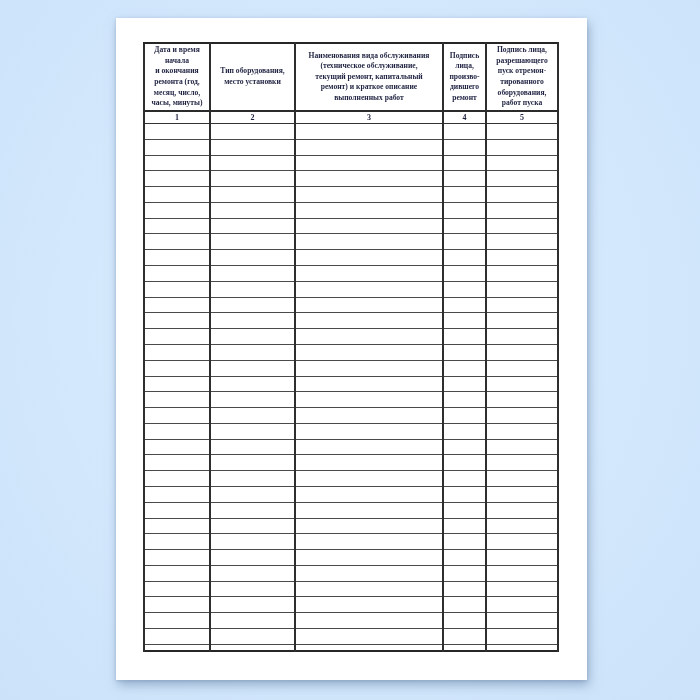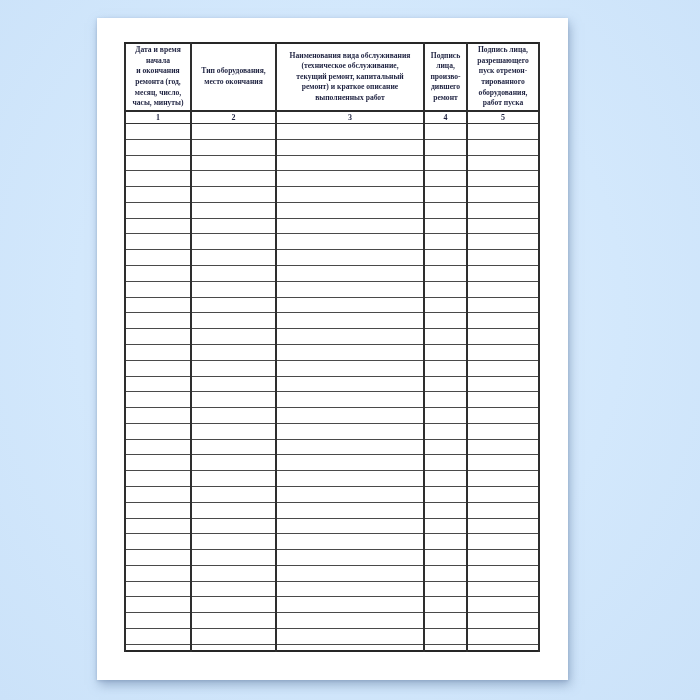--- a/index.html
+++ b/index.html
@@ -11,21 +11,21 @@
   }
   .canvas {
     position: relative;
     width: 700px;
     height: 700px;
     overflow: hidden;
     background: radial-gradient(ellipse at 50% 45%, #deeefd 0%, #d3e8fc 55%, #cbe2f9 100%);
   }
   .page {
     position: absolute;
-    left: 97px;
+    left: 116px;
     top: 18px;
     width: 471px;
     height: 662px;
     background: #ffffff;
     box-shadow: 2px 5px 10px rgba(105, 132, 168, 0.55),
                 0 1px 3px rgba(105, 132, 168, 0.35);
   }
   table.log-table {
     position: absolute;
     left: 27px;
@@ -82,21 +82,21 @@
       </colgroup>
       <thead>
         <tr class="header-row">
           <th>Дата и время
 начала
 и окончания
 ремонта (год,
 месяц, число,
 часы, минуты)</th>
           <th>Тип оборудования,
-место окончания</th>
+место установки</th>
           <th>Наименования вида обслуживания
 (техническое обслуживание,
 текущий ремонт, капитальный
 ремонт) и краткое описание
 выполненных работ</th>
           <th>Подпись
 лица,
 произво-
 дившего
 ремонт</th>

